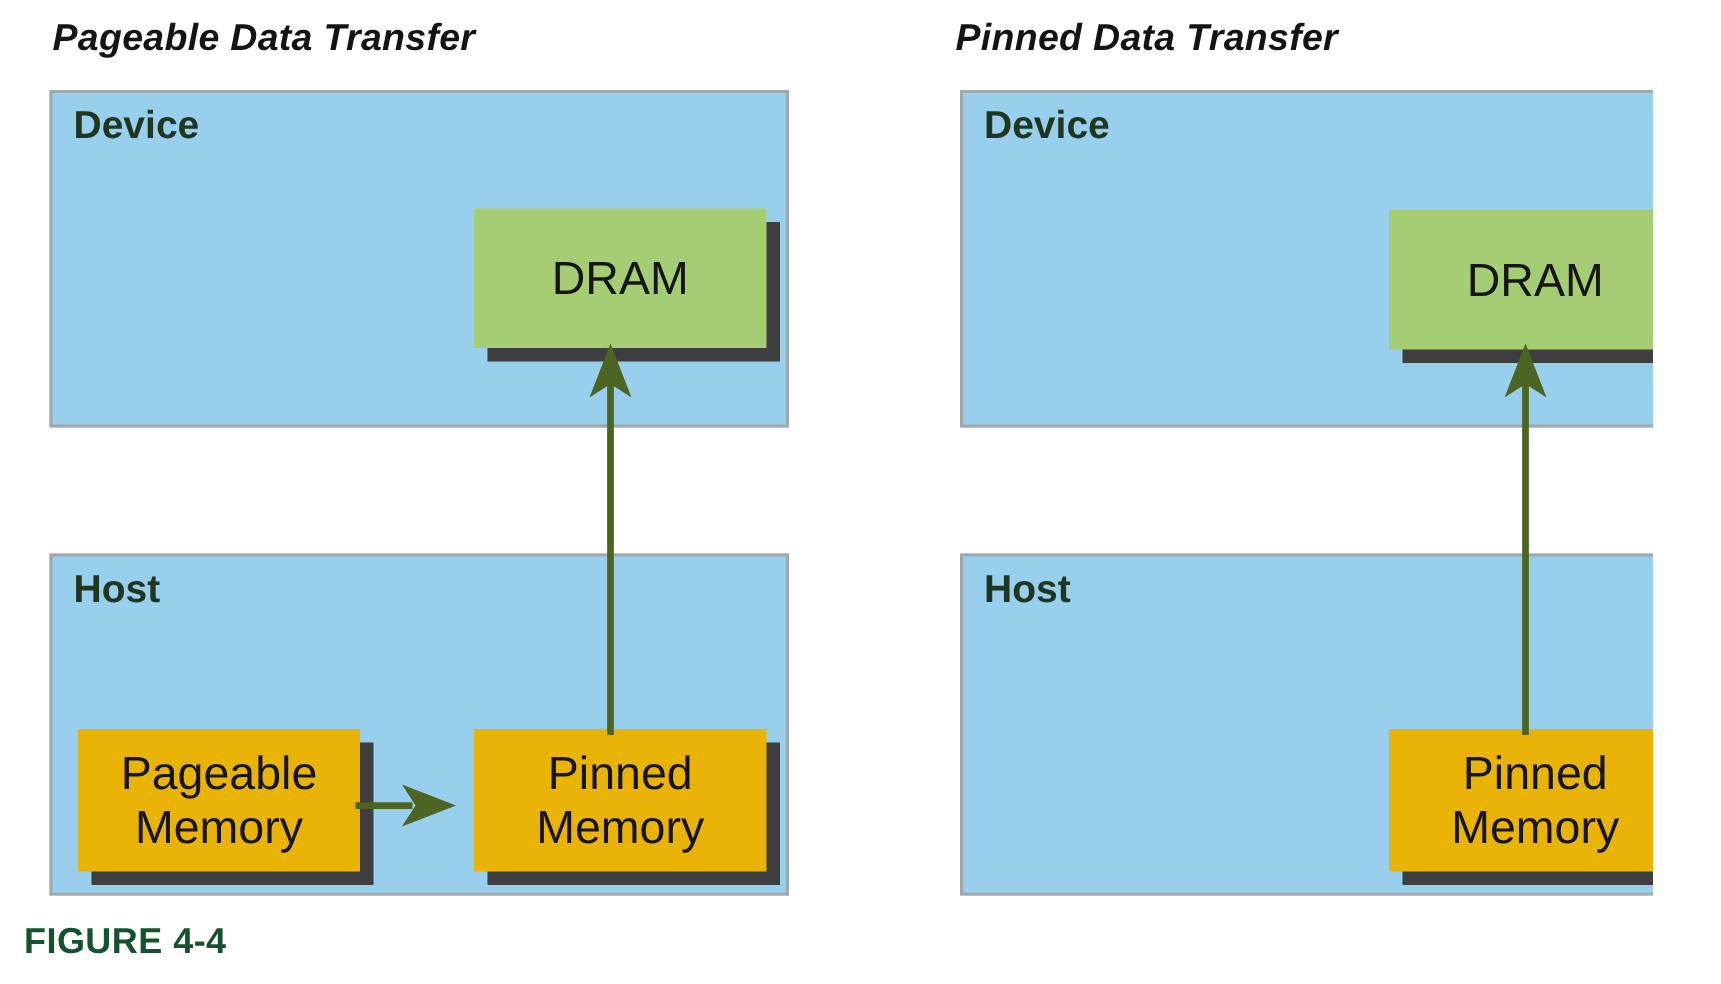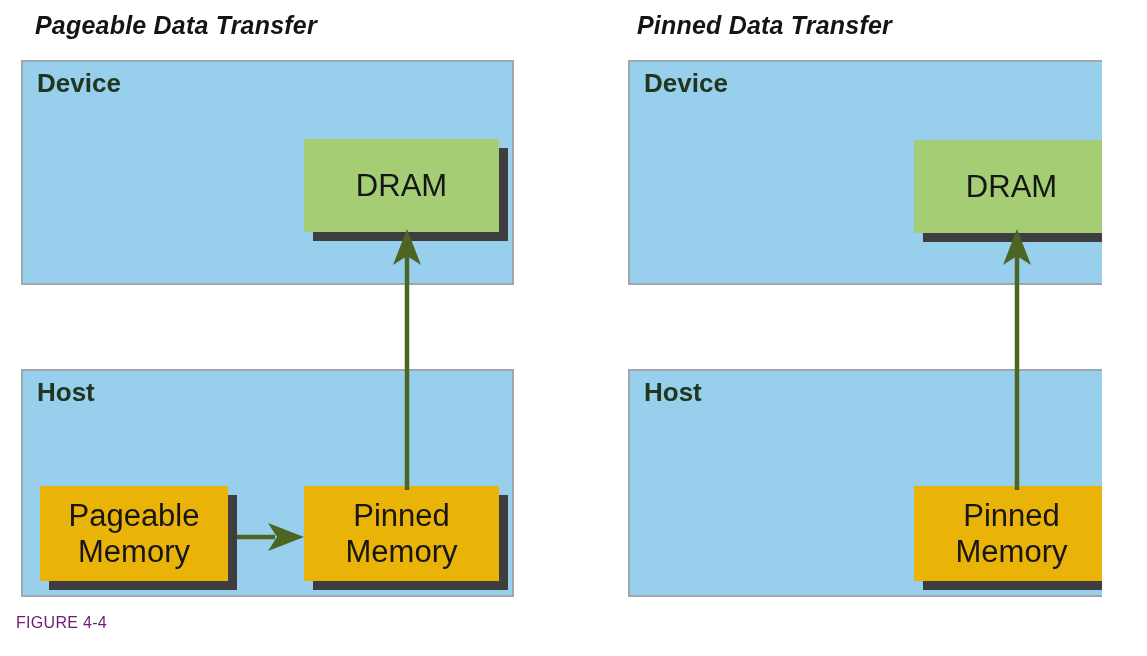--- a/index.html
+++ b/index.html
@@ -18,20 +18,21 @@
     color:#141414;
     letter-spacing:0.2px;
     white-space:nowrap;
   }
   .bigbox{
     position:absolute;
     width:493px;
     background:#97CFED;
     border:2px solid #9EA8AD;
     box-sizing:border-box;
+    margin-left:12px;
   }
   .devbox{top:60px;height:225px;}
   .hostbox{top:369px;height:228px;}
   .zone-label{
     position:absolute;
     left:14px;top:6px;
     font-size:26px;
     font-weight:bold;
     color:#203621;
   }
@@ -52,23 +53,23 @@
     background:#A5CD74;
   }
   .membox{
     background:#eab308;
     top:115px;height:95px;
   }
   .membox .stack span{display:block;}
   .caption{
     position:absolute;
     left:16px;top:614px;
-    font-size:16px;
-    font-weight:normal;
-    color:#701a75;
+    font-size:24px;
+    font-weight:bold;
+    color:#14532d;
     letter-spacing:0.3px;
   }
   #arrow-layer{
     position:absolute;
     left:0;top:0;
     pointer-events:none;
   }
 </style>
 </head>
 <body>

